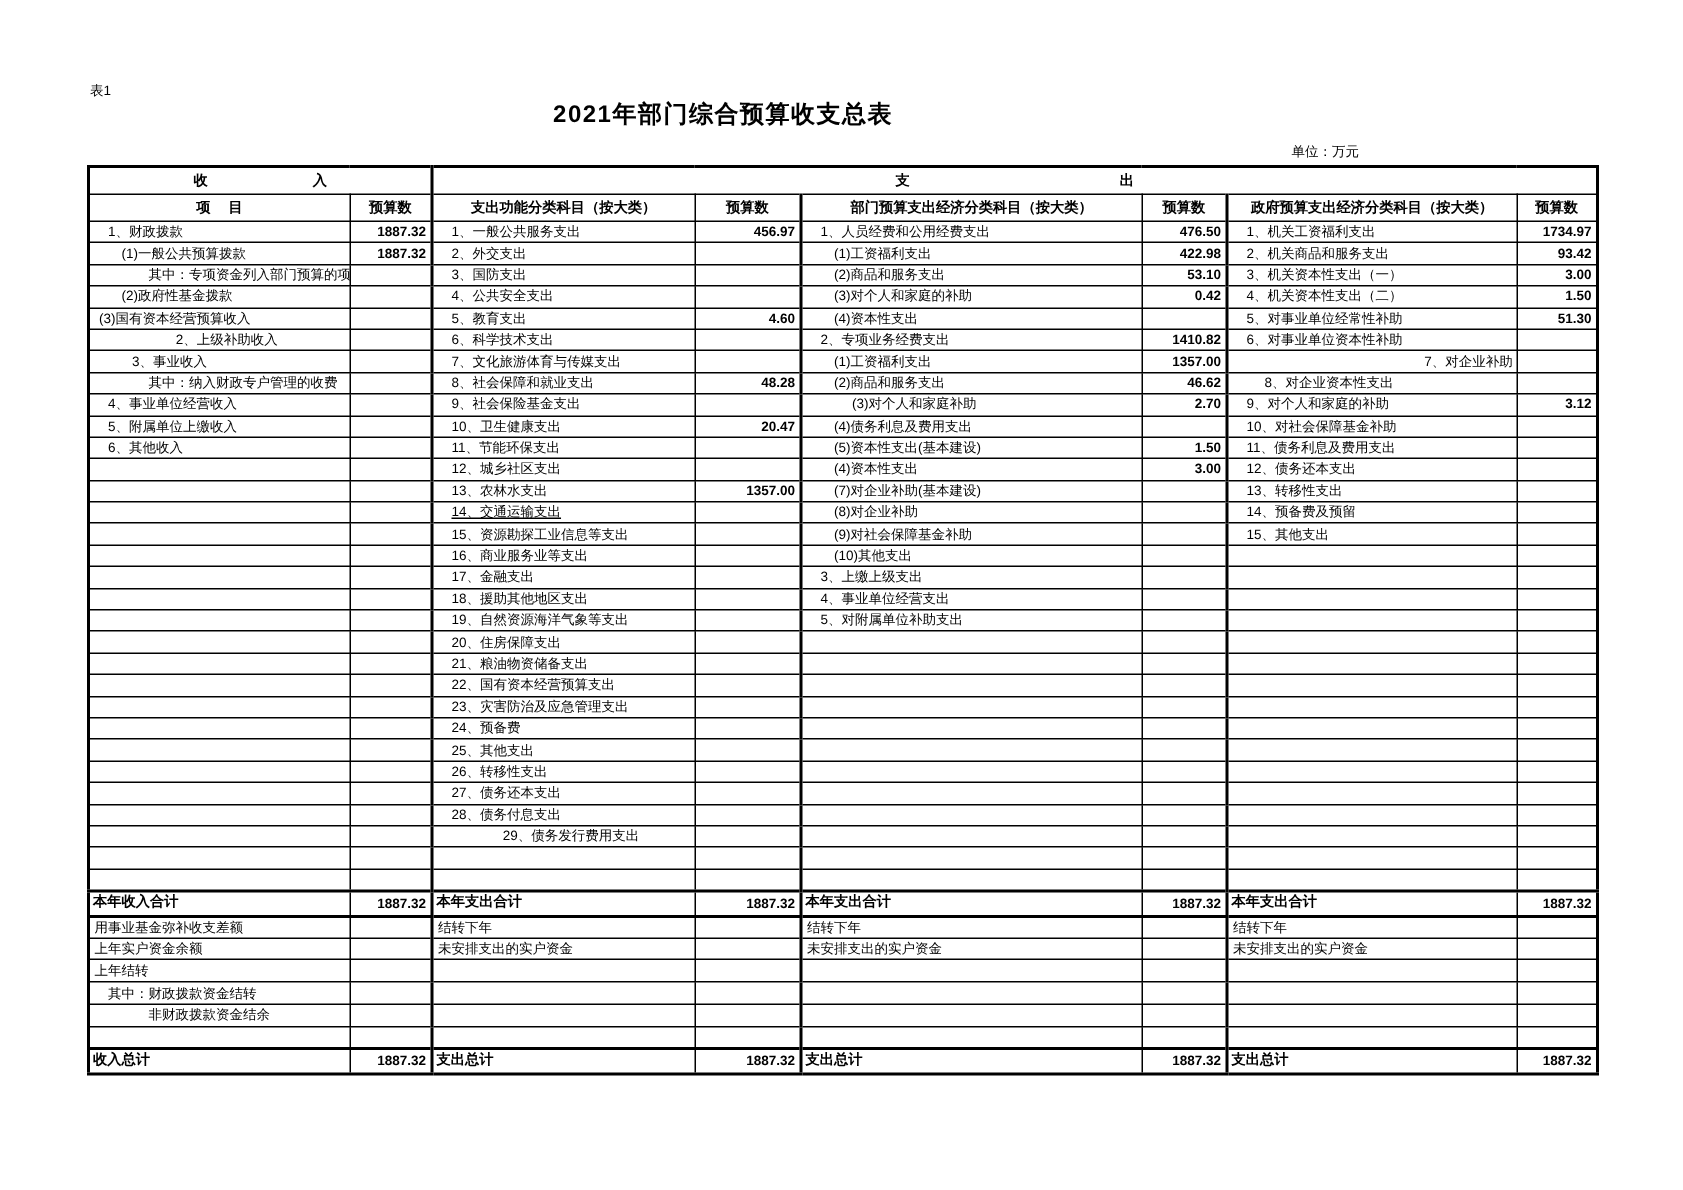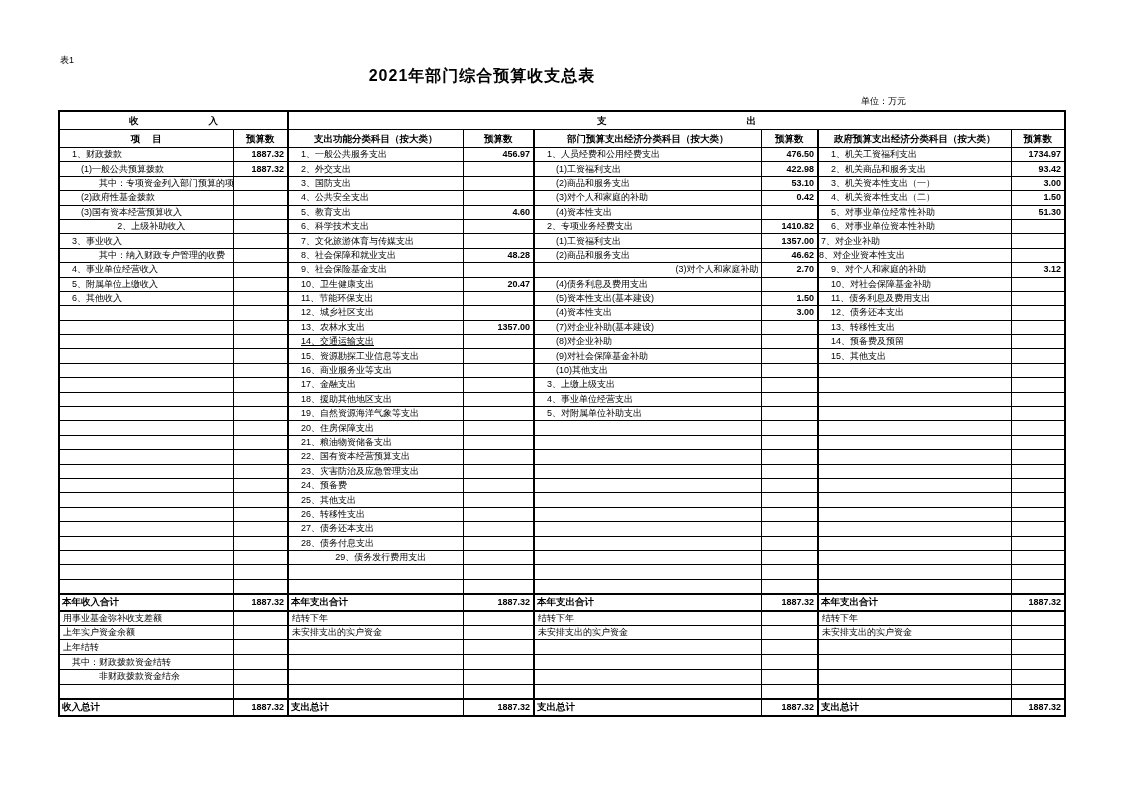--- a/index.html
+++ b/index.html
@@ -97,65 +97,65 @@
           <td class="lbl" style="padding-left: 21px;">(2)政府性基金拨款</td>
           <td class="val"></td>
           <td class="lbl gs" style="padding-left: 12px;">4、公共安全支出</td>
           <td class="val"></td>
           <td class="lbl gs" style="padding-left: 21px;">(3)对个人和家庭的补助</td>
           <td class="val">0.42</td>
           <td class="lbl gs" style="padding-left: 12px;">4、机关资本性支出（二）</td>
           <td class="val">1.50</td>
         </tr>
         <tr class="body-row">
-          <td class="lbl" style="padding-left: 21px;">(3)国有资本经营预算收入</td>
+          <td class="lbl" style="padding-left: 6px;">(3)国有资本经营预算收入</td>
           <td class="val"></td>
           <td class="lbl gs" style="padding-left: 12px;">5、教育支出</td>
           <td class="val">4.60</td>
           <td class="lbl gs" style="padding-left: 21px;">(4)资本性支出</td>
           <td class="val"></td>
           <td class="lbl gs" style="padding-left: 12px;">5、对事业单位经常性补助</td>
           <td class="val">51.30</td>
         </tr>
         <tr class="body-row">
           <td class="lbl" style="padding-left: 12px; text-align: center;">2、上级补助收入</td>
           <td class="val"></td>
           <td class="lbl gs" style="padding-left: 12px;">6、科学技术支出</td>
           <td class="val"></td>
           <td class="lbl gs" style="padding-left: 12px;">2、专项业务经费支出</td>
           <td class="val">1410.82</td>
           <td class="lbl gs" style="padding-left: 12px;">6、对事业单位资本性补助</td>
           <td class="val"></td>
         </tr>
         <tr class="body-row">
-          <td class="lbl" style="padding-left: 12px;">3、事业收入</td>
+          <td class="lbl" style="padding-left: 28px;">3、事业收入</td>
           <td class="val"></td>
           <td class="lbl gs" style="padding-left: 12px;">7、文化旅游体育与传媒支出</td>
           <td class="val"></td>
           <td class="lbl gs" style="padding-left: 21px;">(1)工资福利支出</td>
           <td class="val">1357.00</td>
-          <td class="lbl gs" style="">7、对企业补助</td>
+          <td class="lbl gs" style=" text-align: right;">7、对企业补助</td>
           <td class="val"></td>
         </tr>
         <tr class="body-row">
           <td class="lbl" style="padding-left: 39px;">其中：纳入财政专户管理的收费</td>
           <td class="val"></td>
           <td class="lbl gs" style="padding-left: 12px;">8、社会保障和就业支出</td>
           <td class="val">48.28</td>
           <td class="lbl gs" style="padding-left: 21px;">(2)商品和服务支出</td>
           <td class="val">46.62</td>
-          <td class="lbl gs" style="padding-left: 0;">8、对企业资本性支出</td>
+          <td class="lbl gs" style="padding-left: 24px;">8、对企业资本性支出</td>
           <td class="val"></td>
         </tr>
         <tr class="body-row">
           <td class="lbl" style="padding-left: 12px;">4、事业单位经营收入</td>
           <td class="val"></td>
           <td class="lbl gs" style="padding-left: 12px;">9、社会保险基金支出</td>
           <td class="val"></td>
-          <td class="lbl gs" style="padding-left: 21px; text-align: right;">(3)对个人和家庭补助</td>
+          <td class="lbl gs" style="padding-left: 33px;">(3)对个人和家庭补助</td>
           <td class="val">2.70</td>
           <td class="lbl gs" style="padding-left: 12px;">9、对个人和家庭的补助</td>
           <td class="val">3.12</td>
         </tr>
         <tr class="body-row">
           <td class="lbl" style="padding-left: 12px;">5、附属单位上缴收入</td>
           <td class="val"></td>
           <td class="lbl gs" style="padding-left: 12px;">10、卫生健康支出</td>
           <td class="val">20.47</td>
           <td class="lbl gs" style="padding-left: 21px;">(4)债务利息及费用支出</td>

